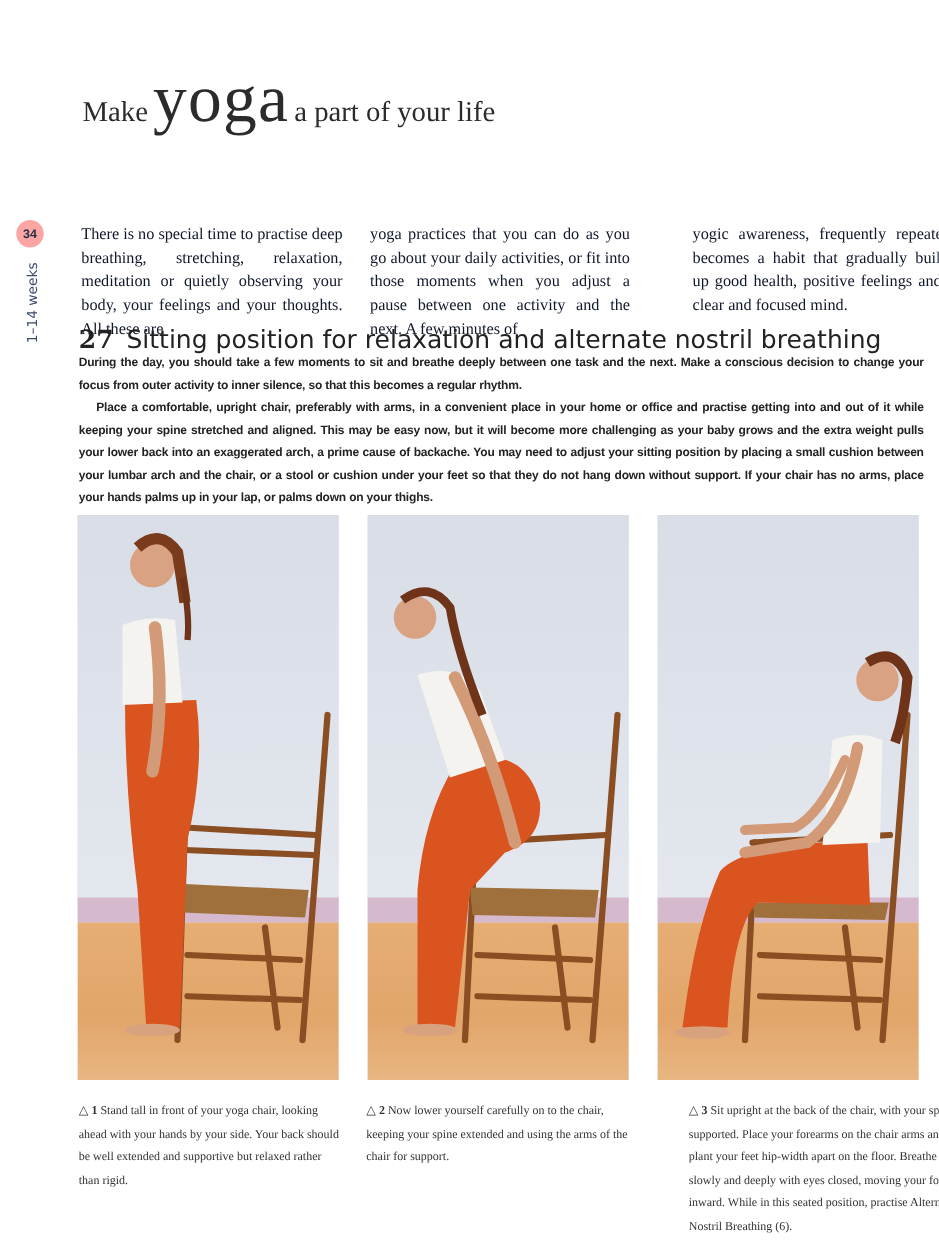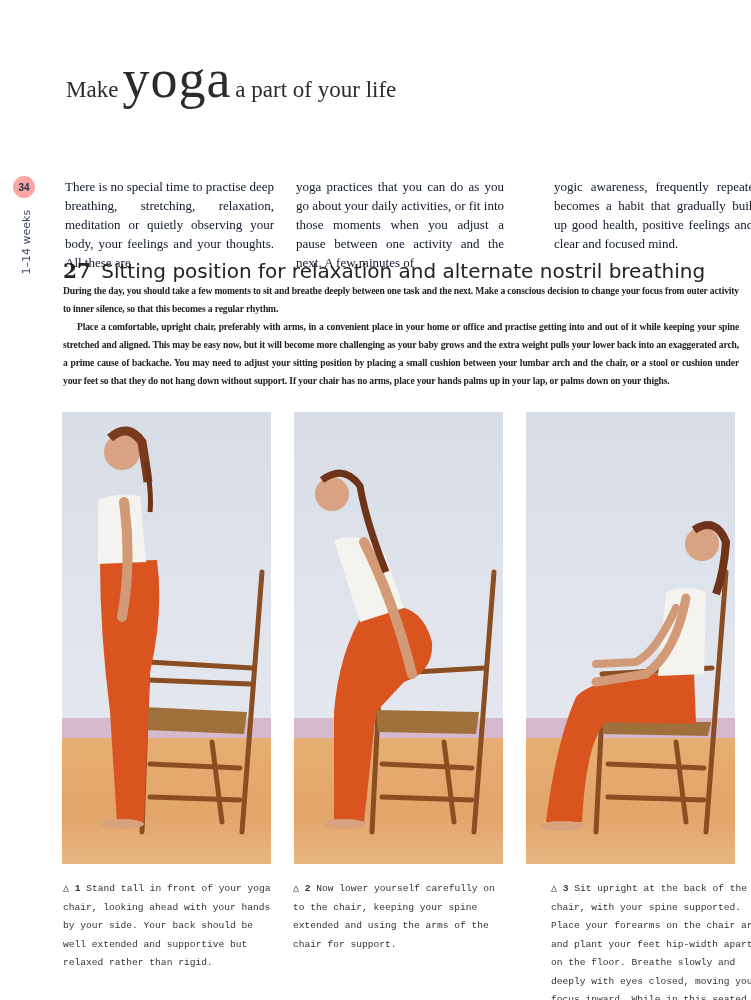--- a/index.html
+++ b/index.html
@@ -5,29 +5,29 @@
   html, body { margin:0; padding:0; }
   body { width:751px; height:1000px; background:#ffffff; position:relative; overflow:hidden; color:#2a2a2a; }
   .title { position:absolute; left:66px; top:52px; font-family:"Liberation Serif","DejaVu Serif",serif; color:#2b2b2b; white-space:nowrap; }
   .title .small { font-size:23px;text-align:right; }
   .title .big { font-size:54px; letter-spacing:1px; line-height:1; }
   .page-badge { position:absolute; left:13px; top:176px; width:22px; height:22px; border-radius:50%; background:#fca5a5; font-family:"Liberation Sans",sans-serif; font-size:10px; font-weight:bold; color:#25324a; display:flex; align-items:center; justify-content:center; }
   .side-label { position:absolute; left:-6px; top:236px; width:64px; transform:rotate(-90deg); transform-origin:center; font-family:"DejaVu Sans",sans-serif; font-size:11px; color:#3c4a6a; text-align:center; white-space:nowrap; }
   .intro { position:absolute; top:177px; font-family:"Liberation Serif","DejaVu Serif",serif; font-size:13px; line-height:19px; color:#0f172a; text-align:justify; }
   .section-head { position:absolute; left:63px; top:259px; font-family:"DejaVu Sans",sans-serif; font-size:20px; color:#222; white-space:nowrap; }
   .section-head .num { font-family:"DejaVu Serif",serif; font-weight:bold; margin-right:4px; }
-  .body-text { position:absolute; left:63px; top:282px; width:676px; font-family:Liberation Serif, serif; font-weight:bold; font-size:9.6px; line-height:18px; color:#222; letter-spacing:-0.15px; }
+  .body-text { position:absolute; left:63px; top:282px; width:676px; font-family:Liberation Sans, sans-serif; font-weight:bold; font-size:9.6px; line-height:18px; color:#222; letter-spacing:-0.15px; }
   .body-text p { margin:0; text-align:justify; }
   .body-text p.indent { text-indent:14px; }
   .photo { position:absolute; top:412px; width:209px; height:452px; overflow:hidden; background:linear-gradient(#dfe3ea 0%, #e5e8ee 65%, #e3e6ec 70%); }
   .photo .wall { position:absolute; left:0; right:0; top:0; height:310px; background:linear-gradient(#d8dde6,#e4e7ee); }
   .photo .skirting { position:absolute; left:0; right:0; top:306px; height:20px; background:#d6b9cc; }
   .photo .floor { position:absolute; left:0; right:0; top:326px; bottom:0; background:linear-gradient(#e6ae74,#e2a56a 60%,#e8b682); }
   .photo svg { position:absolute; left:0; top:0; }
-  .caption { position:absolute; top:880px; font-family:Liberation Mono, monospace; font-size:9.6px; line-height:18.5px; color:#333; }
+  .caption { position:absolute; top:880px; font-family:Liberation Serif, serif; font-size:9.6px; line-height:18.5px; color:#333; }
   .caption .tri { font-size:10px; }
   .caption .num { font-weight:bold; }
 </style>
 </head>
 <body>
 
 <div>
 
   <div class="title">
     <span class="small">Make</span>

